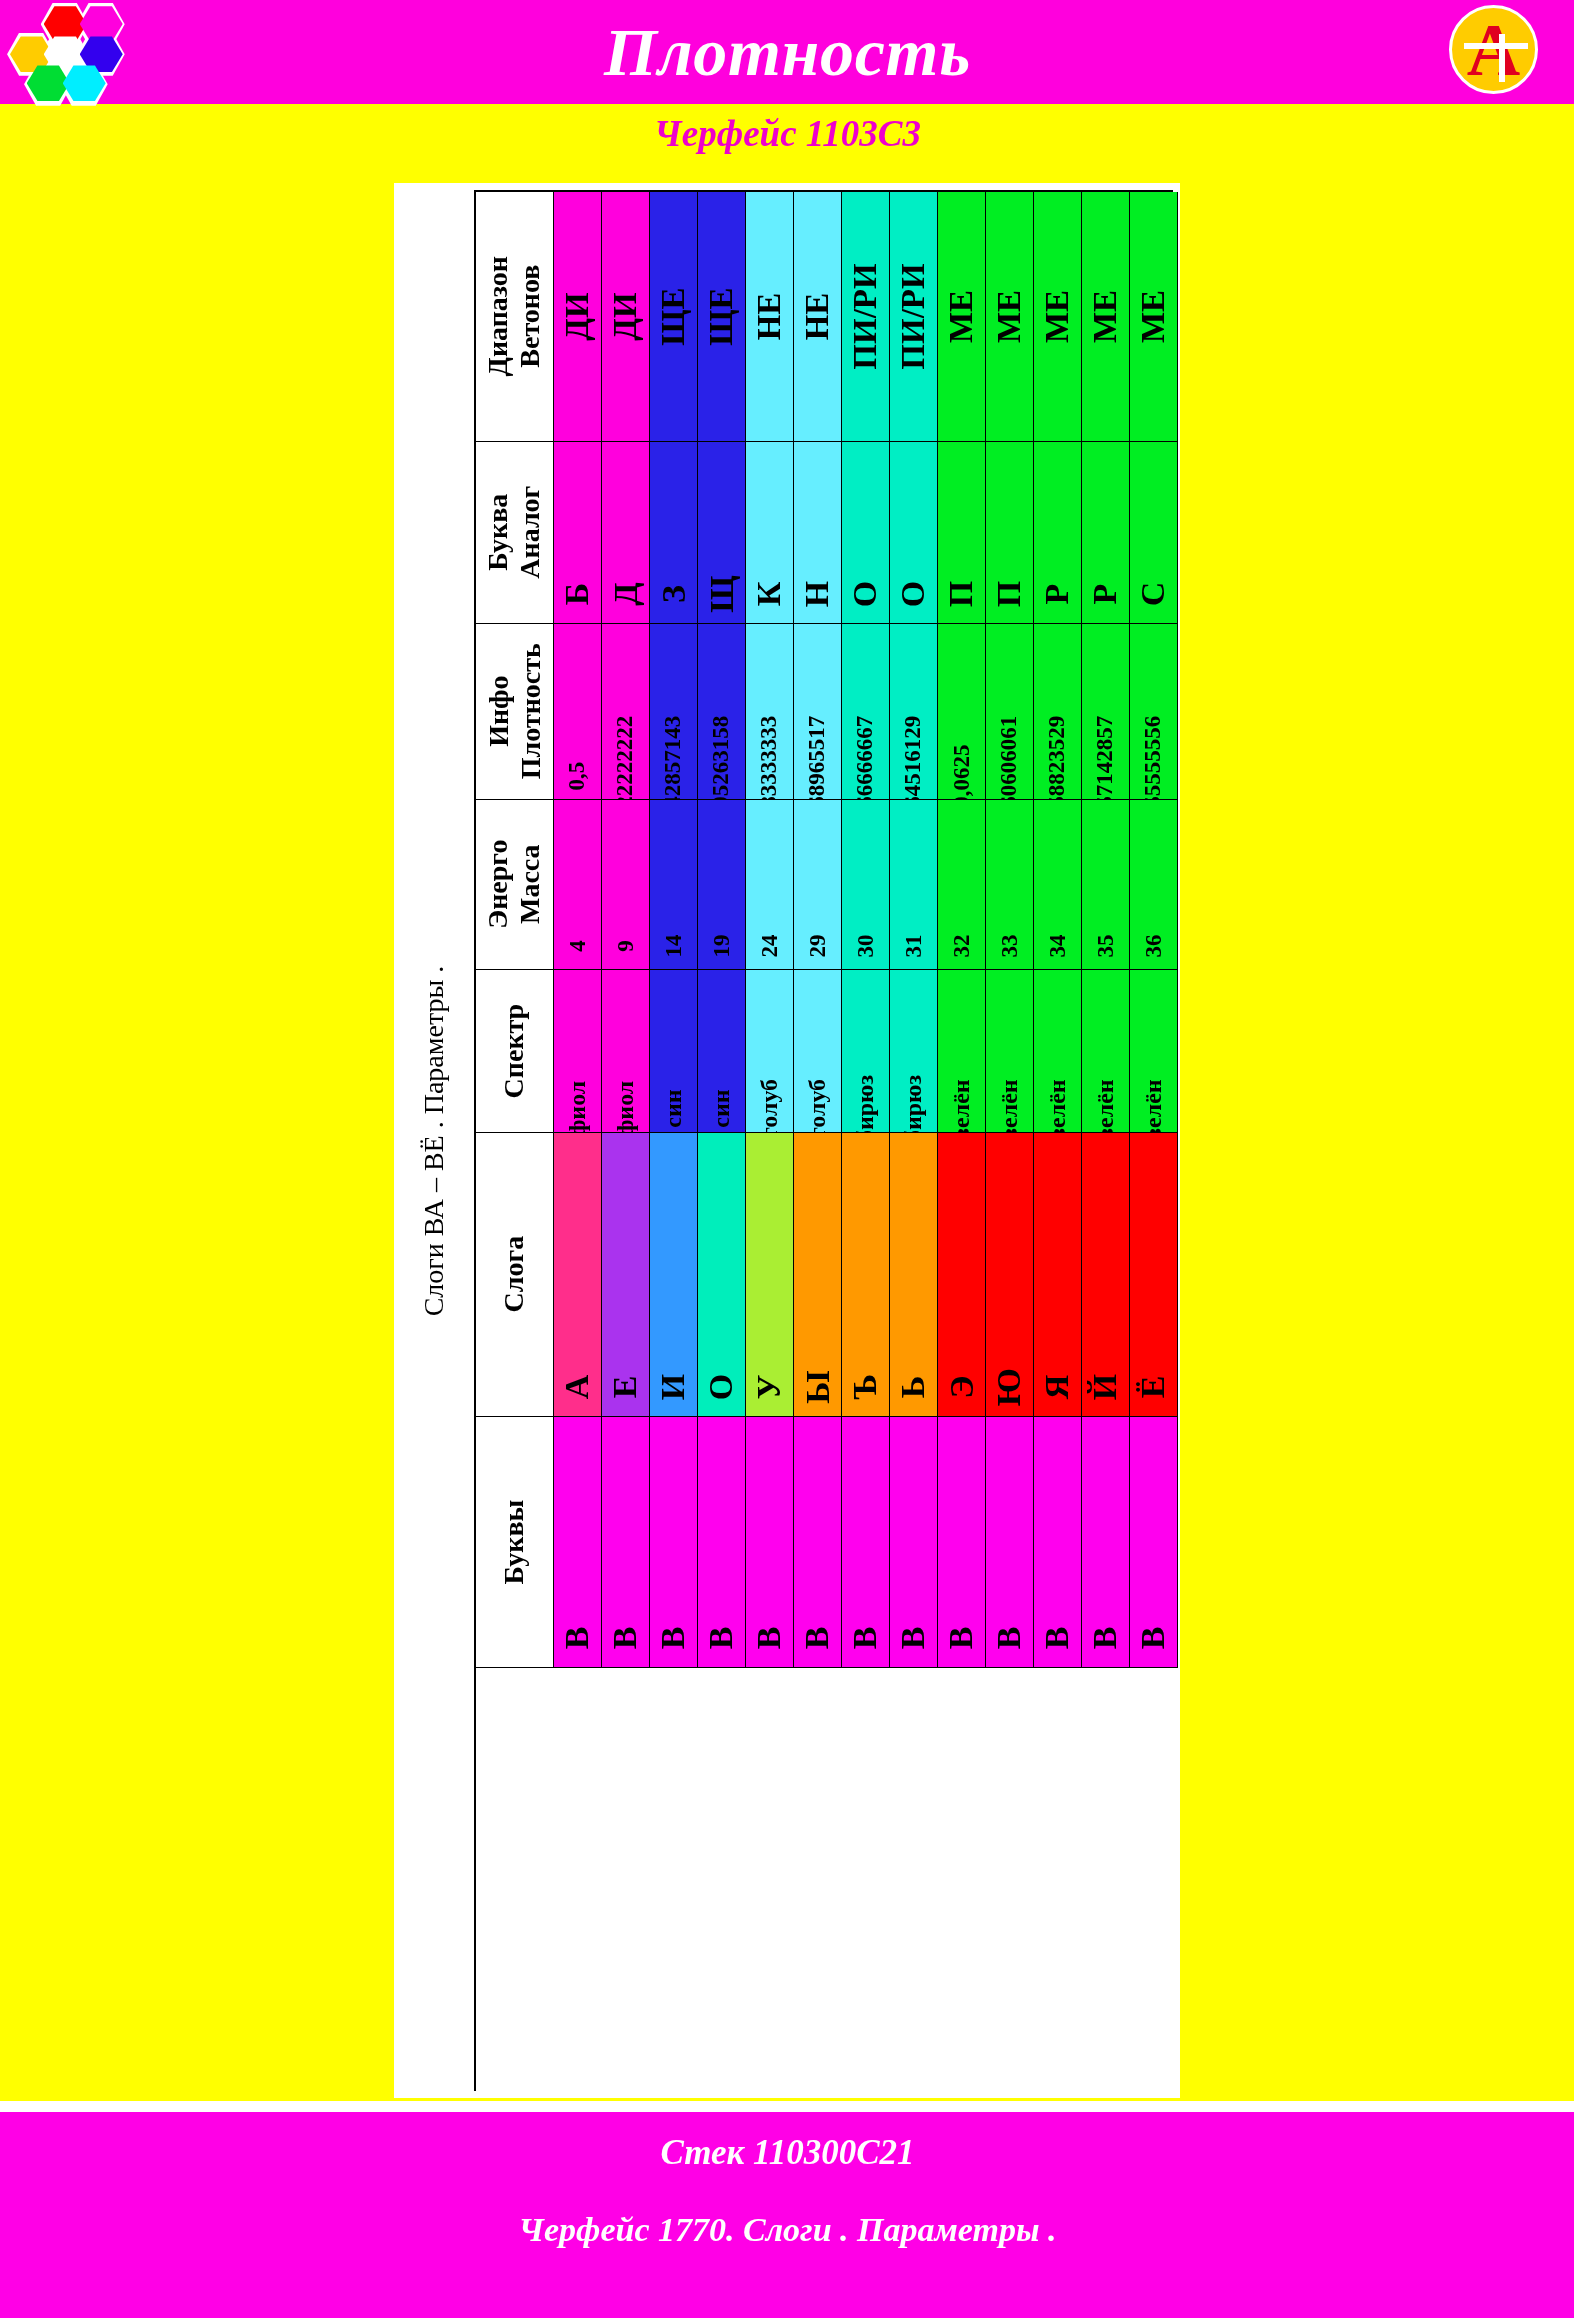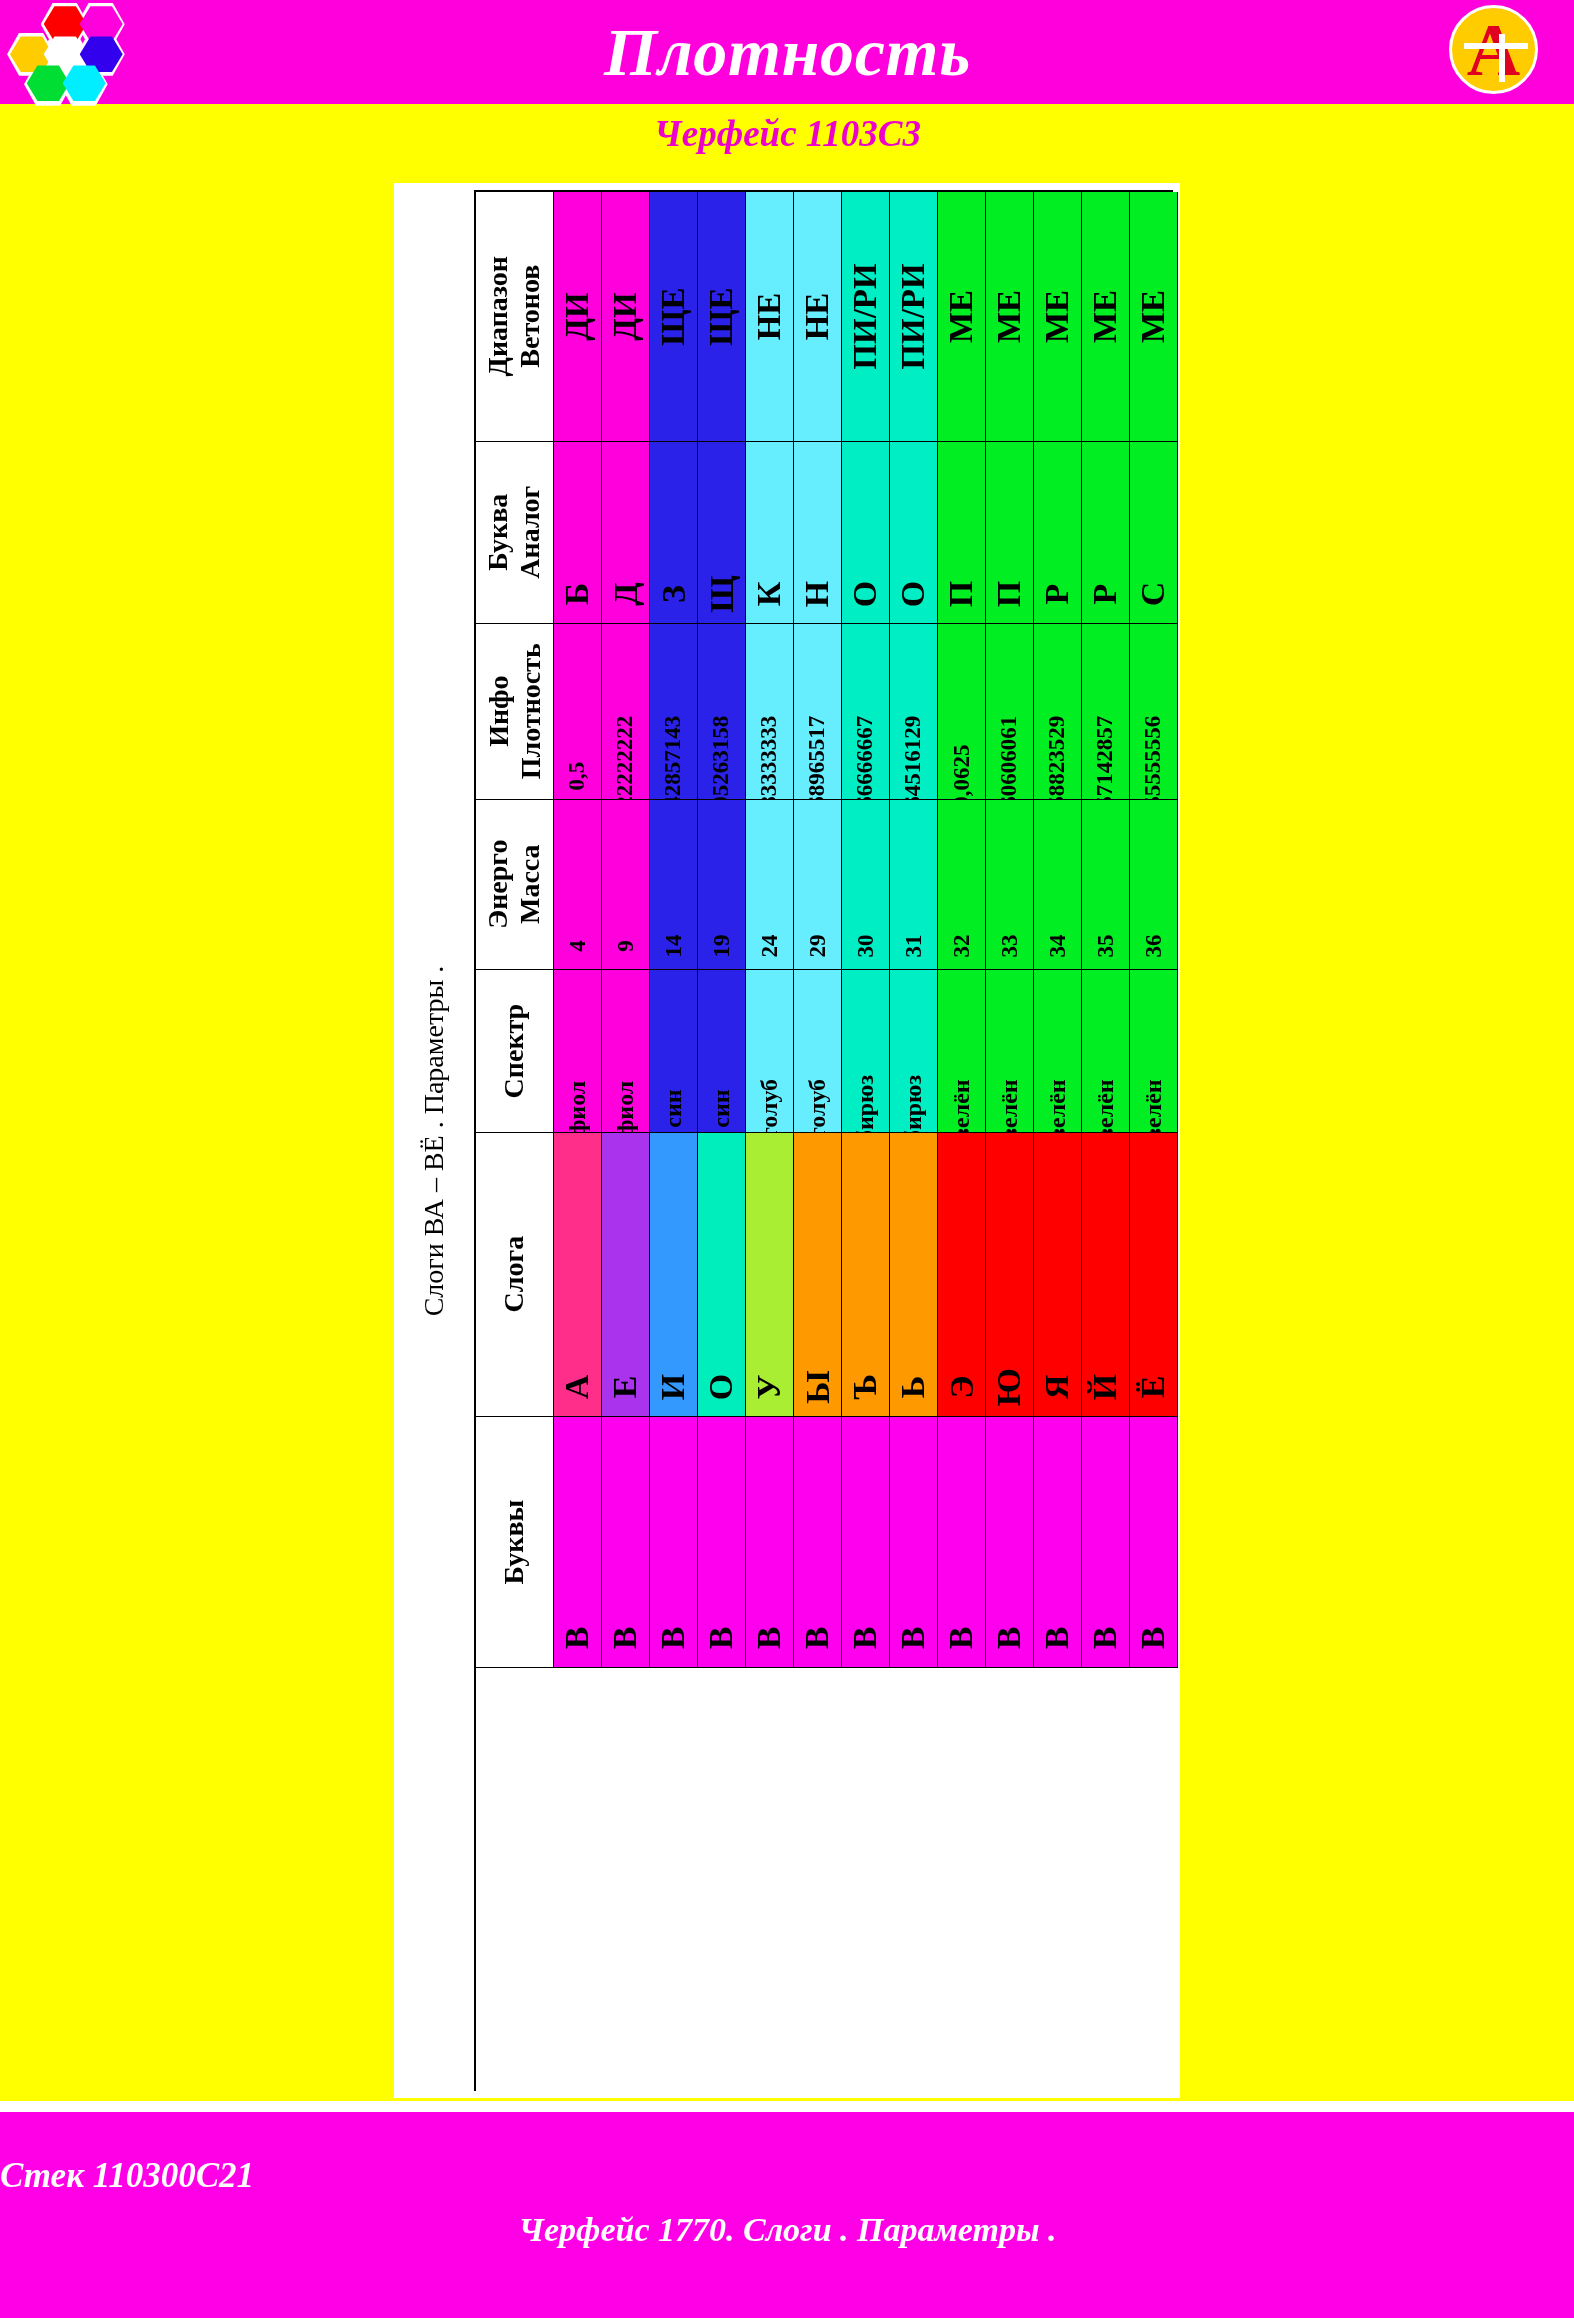--- a/index.html
+++ b/index.html
@@ -129,22 +129,22 @@
   .footsep{
     position:absolute; left:0; top:2101px; width:1575px; height:11.3px;
     background:#FFFFFF;
   }
   .footer{
     position:absolute; left:0; top:2112px; width:1575px; height:206px;
     background:#FF00E6;
   }
   .foot1{
     position:absolute; left:0; top:21px; width:1575px;
-    text-align:left; color:#FFFFFF; font-size:35px;
-    font-weight:bold; font-style:italic;margin-top:23px;
+    text-align:center; color:#FFFFFF; font-size:35px;
+    font-weight:bold; font-style:italic;
   }
   .foot2{
     position:absolute; left:0; top:99px; width:1575px;
     text-align:center; color:#FFFFFF; font-size:34px;
     font-weight:bold; font-style:italic;
   }
 </style>
 </head>
 <body>
 

